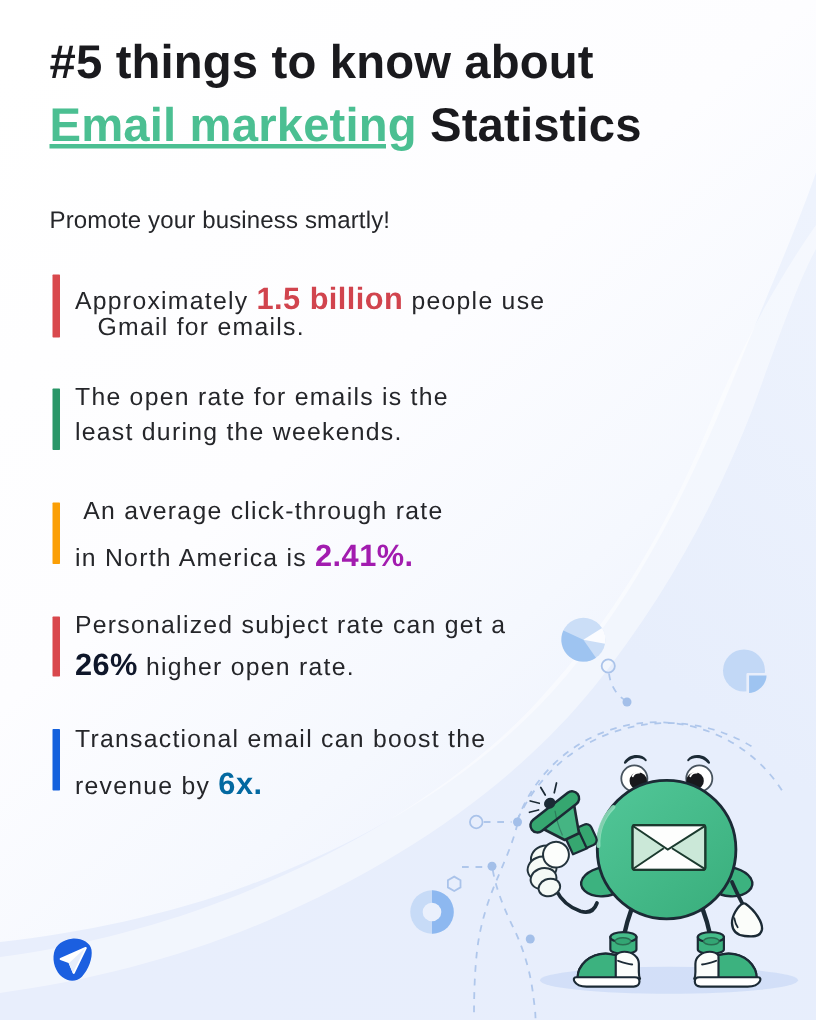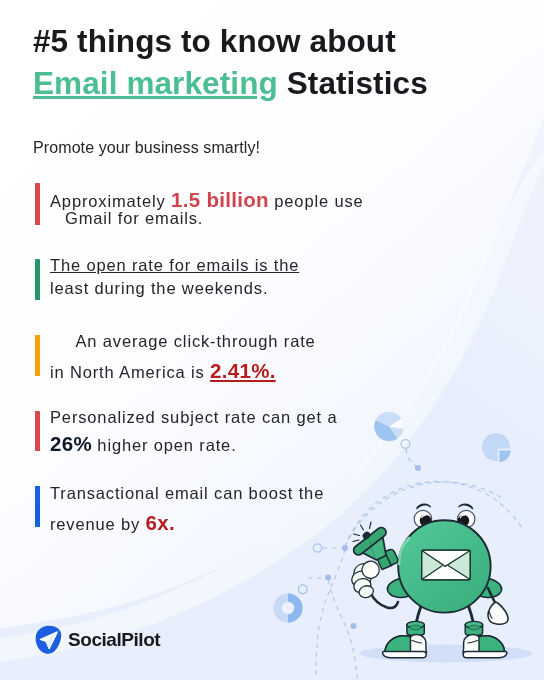--- a/index.html
+++ b/index.html
@@ -172,32 +172,31 @@
 
   <div class="layer">
     <div class="abs title t1">#5 things to know about</div>
     <div class="abs title t2"><span class="tg">Email marketing</span> <span class="td">Statistics</span></div>
     <div class="abs subtitle">Promote your business smartly!</div>
     <div id="bullets">
         <div class="bar" style="left: 34.5px; top: 183px; height: 42px; background: rgb(217, 72, 77);"></div>
         <div class="bl" style="left: 50px; top: 178px; margin-top: 12px;"><span>Approximately </span><span class="hi" style="color: rgb(209, 68, 78);">1.5 billion</span><span> people use</span></div>
         <div class="bl" style="left: 50px; top: 210px; margin-left: 15px;"><span>Gmail for emails.</span></div>
         <div class="bar" style="left: 34.5px; top: 259px; height: 41px; background: rgb(42, 150, 104);"></div>
-        <div class="bl" style="left: 50px; top: 257px; text-decoration: underline;"><span>The open rate for emails is the</span></div>
+        <div class="bl" style="left: 50px; top: 257px;"><span>The open rate for emails is the</span></div>
         <div class="bl" style="left: 50px; top: 280px;"><span>least during the weekends.</span></div>
         <div class="bar" style="left: 34.5px; top: 335px; height: 41px; background: rgb(251, 159, 6);"></div>
-        <div class="bl" style="left: 50px; top: 333px; margin-left: 20px;"><span>&nbsp;An average click-through rate</span></div>
-        <div class="bl" style="left: 50px; top: 361px;"><span>in North America is </span><span class="hi" style="color: #b91c1c; text-decoration: underline;">2.41%.</span></div>
+        <div class="bl" style="left: 50px; top: 333px;"><span>&nbsp;An average click-through rate</span></div>
+        <div class="bl" style="left: 50px; top: 361px;"><span>in North America is </span><span class="hi" style="color: #a21caf;">2.41%.</span></div>
         <div class="bar" style="left: 34.5px; top: 411px; height: 40px; background: rgb(217, 72, 77);"></div>
         <div class="bl" style="left: 50px; top: 409px;"><span>Personalized subject rate can get a</span></div>
         <div class="bl" style="left: 50px; top: 434px;"><span class="hi" style="color: #0f172a;">26%</span><span> higher open rate.</span></div>
         <div class="bar" style="left: 34.5px; top: 486px; height: 41px; background: rgb(20, 97, 221);"></div>
         <div class="bl" style="left: 50px; top: 485px;"><span>Transactional email can boost the</span></div>
-        <div class="bl" style="left: 50px; top: 513px;"><span>revenue by </span><span class="hi" style="color: #b91c1c;">6x.</span></div>
+        <div class="bl" style="left: 50px; top: 513px;"><span>revenue by </span><span class="hi" style="color: #0369a1;">6x.</span></div>
       </div>
     <svg class="abs" style="left:35px;top:625px" width="27" height="30" viewBox="0 0 27 30">
       <path d="M13.0,0.8 C19.0,0.2 25.2,3.2 26.0,8.2 C26.9,13.7 24.0,21.6 19.6,26.1 C16.2,29.6 10.6,29.7 6.5,26.4 C2.2,23.0 -0.3,16.4 1.0,10.2 C2.1,4.8 7.3,1.4 13.0,0.8 Z" fill="#1b5fe0"></path>
       <path d="M21.8,6.4 L5.2,13.7 C4.6,14.0 4.6,14.8 5.2,15.0 L10.7,17.0 L13.5,23.8 C13.8,24.5 14.7,24.4 14.9,23.7 L22.8,7.4 C23.1,6.7 22.5,6.1 21.8,6.4 Z" fill="#ffffff"></path>
       <path d="M21.6,7.1 L10.9,17.1 L13.6,23.6 Z" fill="#e6edfb"></path>
     </svg>
-    <div class="logoname">SocialPilot</div>
   </div>
 </div>
 
 </body></html>

